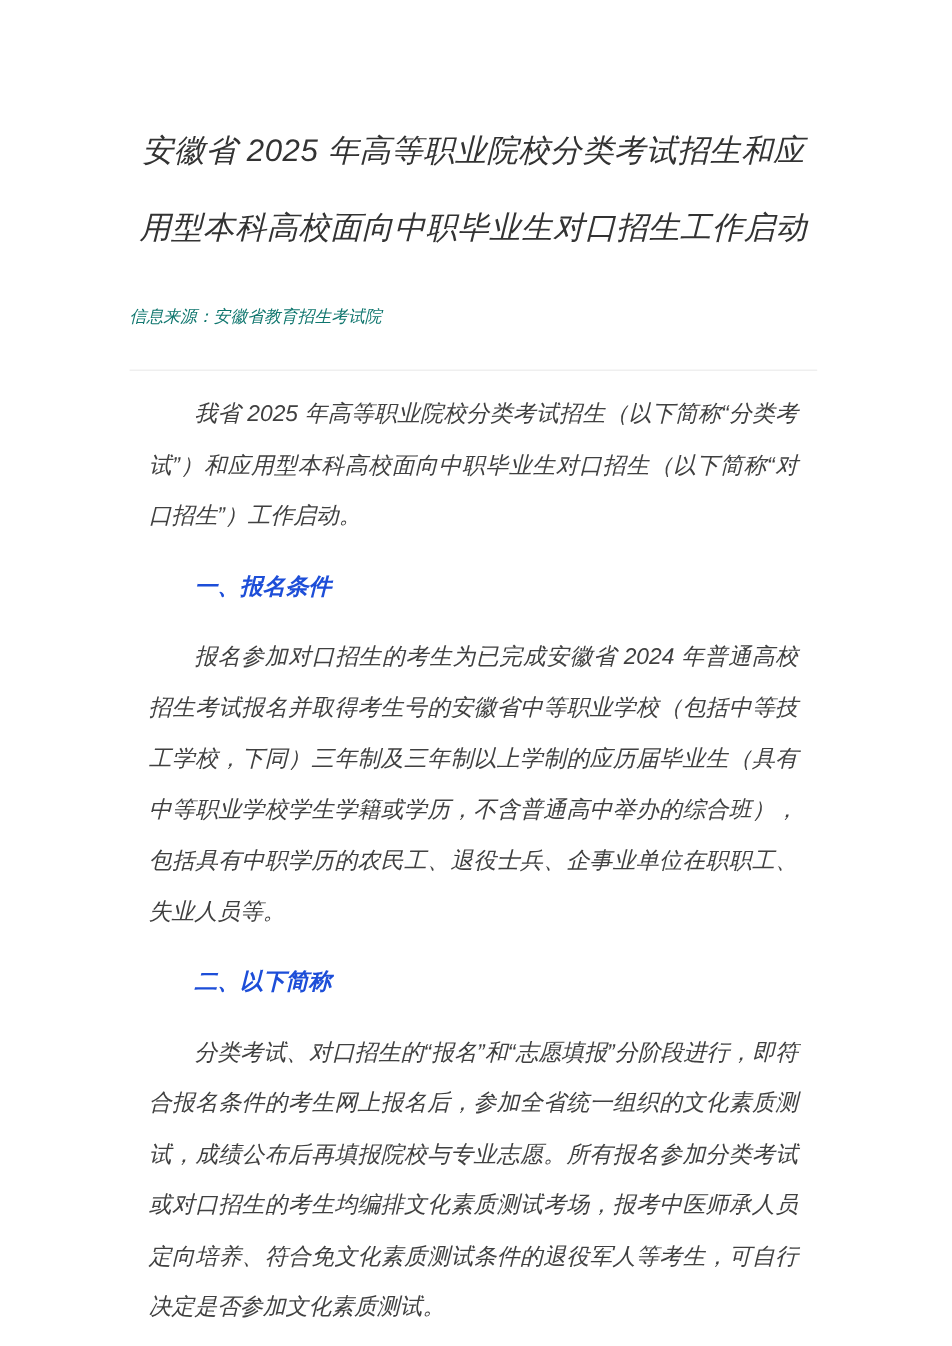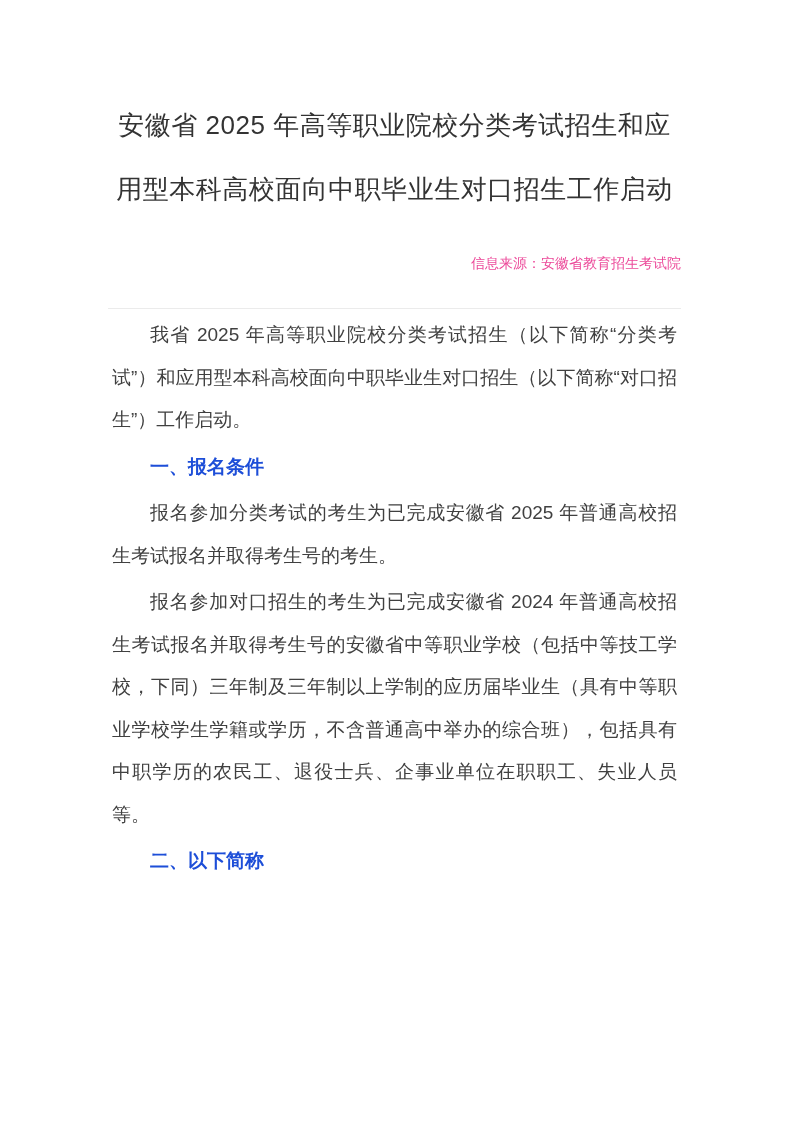--- a/index.html
+++ b/index.html
@@ -8,59 +8,60 @@
     width: 793px;
     height: 1122px;
     background: #ffffff;
     font-family: "Liberation Sans", "DejaVu Sans", sans-serif;
     overflow: hidden;
   }
   .page {
     width: 793px;
     height: 1122px;
     background: #ffffff;
+    font-style: italic;
   }
   .content {
     margin-left: 108px;
     margin-right: 112px; 
   }
   .doc-title {
     margin: 0;
     padding-top: 93px;
     font-size: 26px;
     font-weight: 400;
     line-height: 64px;
     text-align: center;
     color: #333333;
     letter-spacing: 0.5px;
   }
   .source-line {
     margin: 31px 0 0 0;
     font-size: 14px;
     line-height: 22px;
-    text-align: right;
-    color: #ec4899;
+    text-align: left;
+    color: #0f766e;
   }
   .divider {
     height: 1px;
     background: #ebebeb;
     margin: 34px 0 0 0;
     border: none;
   }
   .body-text {
     margin-top: 5px;
     font-size: 19px;
     line-height: 42.5px;
     color: #404040;
     text-align: justify;
     text-justify: inter-ideograph;
   }
   .body-text p,
   .body-text h2 {
-    margin: 4px;
+    margin: 16px;
     padding: 0;
     text-indent: 2em;
     font-size: 19px;
     line-height: 42.5px;
   }
   .body-text h2.section-heading {
     font-weight: 700;
     color: #1d4ed8;
   }
 </style>
@@ -75,22 +76,22 @@
     <div class="source-line">信息来源：安徽省教育招生考试院</div>
 
     <hr class="divider">
 
     <div class="body-text">
 
       <p>我省 2025 年高等职业院校分类考试招生（以下简称“分类考试”）和应用型本科高校面向中职毕业生对口招生（以下简称“对口招生”）工作启动。</p>
 
       <h2 class="section-heading">一、报名条件</h2>
 
-      <p>报名参加分类考试的考生为已完成安徽省 2025 年普通高校招生考试报名并取得考生号的考生。</p>
 
       <p>报名参加对口招生的考生为已完成安徽省 2024 年普通高校招生考试报名并取得考生号的安徽省中等职业学校（包括中等技工学校，下同）三年制及三年制以上学制的应历届毕业生（具有中等职业学校学生学籍或学历，不含普通高中举办的综合班），包括具有中职学历的农民工、退役士兵、企事业单位在职职工、失业人员等。</p>
 
       <h2 class="section-heading">二、以下简称</h2>
 
+      <p>分类考试、对口招生的“报名”和“志愿填报”分阶段进行，即符合报名条件的考生网上报名后，参加全省统一组织的文化素质测试，成绩公布后再填报院校与专业志愿。所有报名参加分类考试或对口招生的考生均编排文化素质测试考场，报考中医师承人员定向培养、符合免文化素质测试条件的退役军人等考生，可自行决定是否参加文化素质测试。</p>
 
     </div>
   </div>
 </div>
 
 </body></html>

